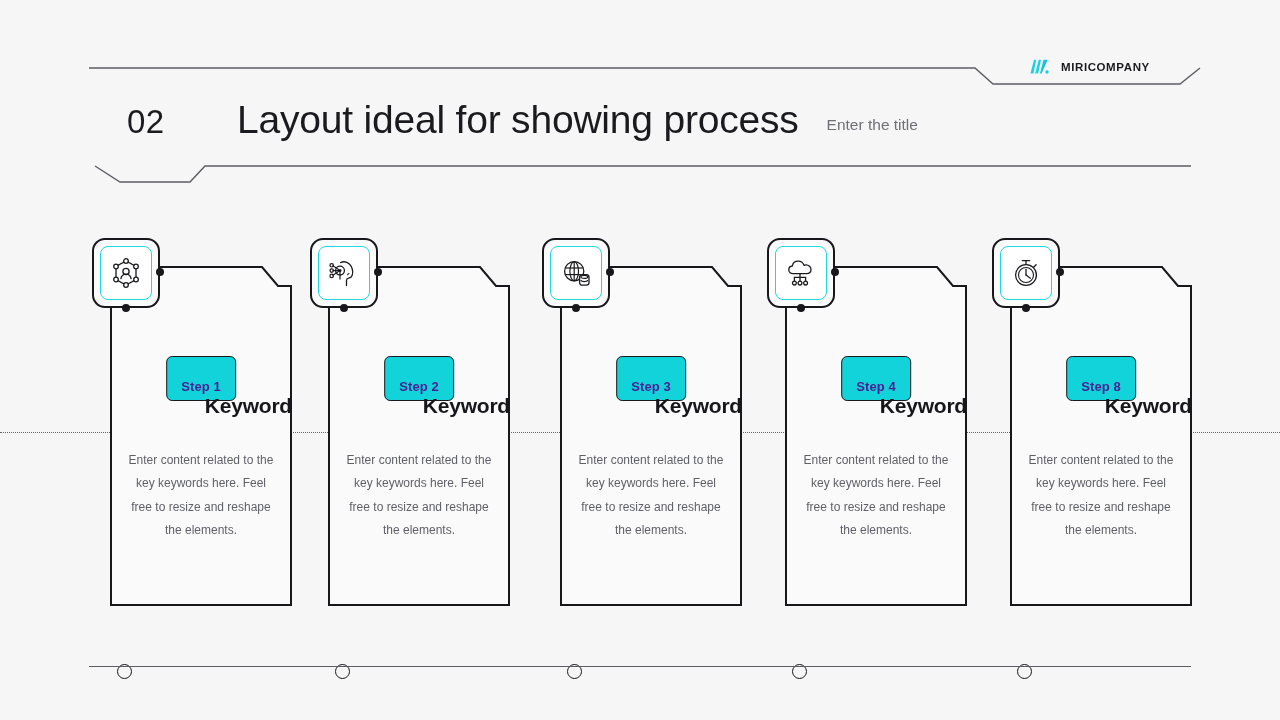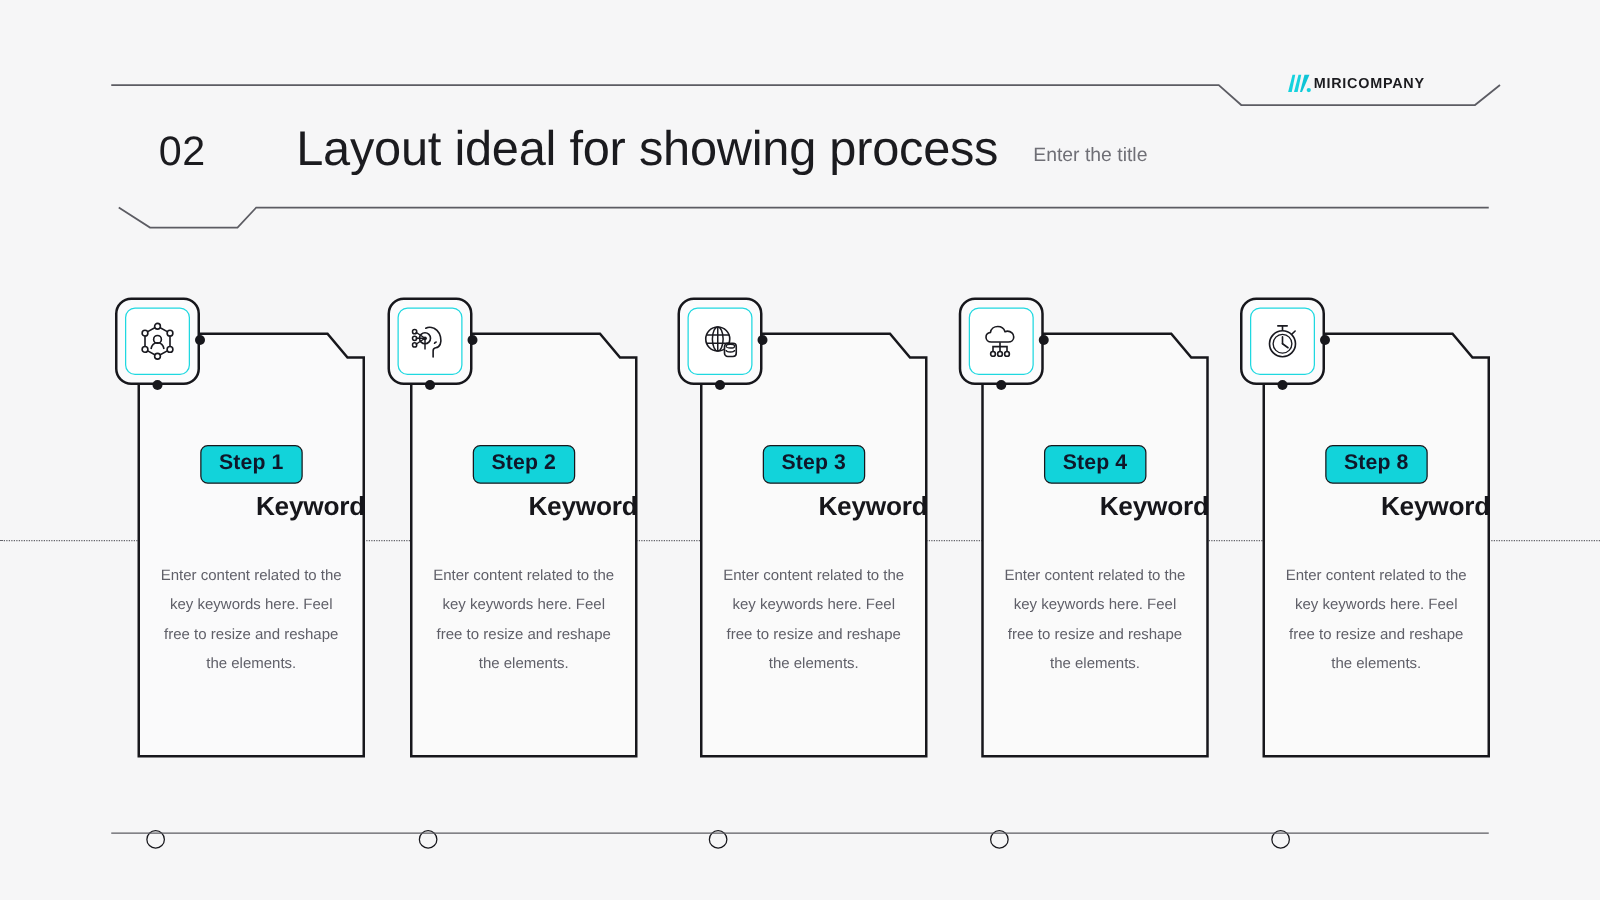--- a/index.html
+++ b/index.html
@@ -26,21 +26,21 @@
     width: 1280px;
     height: 200px;
     pointer-events: none;
   }
   .brand {
     position: absolute;
     left: 1030px;
     top: 59px;
     display: flex;
     align-items: center;
-    gap: 2px;
+    gap: 12px;
   }
   .brand-mark {
     width: 19px;
     height: 15px;
     display: block;
   }
   .brand-name {
     font-size: 11.5px;
     letter-spacing: 0.6px;
     color: #1b1b1f;
@@ -166,24 +166,24 @@
   }
 
   .badge {
     position: absolute;
     top: 90px;
     left: 50%;
     transform: translateX(-50%);
     background: #12d3da;
     border: 1.6px solid #17171c;
     border-radius: 6px;
-    color: #0f172a;
-    font-size: 17px;
+    color: #4c1d95;
+    font-size: 13px;
     font-weight: 700;
-    padding: 3px 14px 6px;
+    padding: 22px 14px 6px;
     white-space: nowrap;
     letter-spacing: 0.1px;
   }
 
   .keyword {
     position: absolute;
     top: 128px;
     left: 0;
     width: 100%;
     text-align: right;

